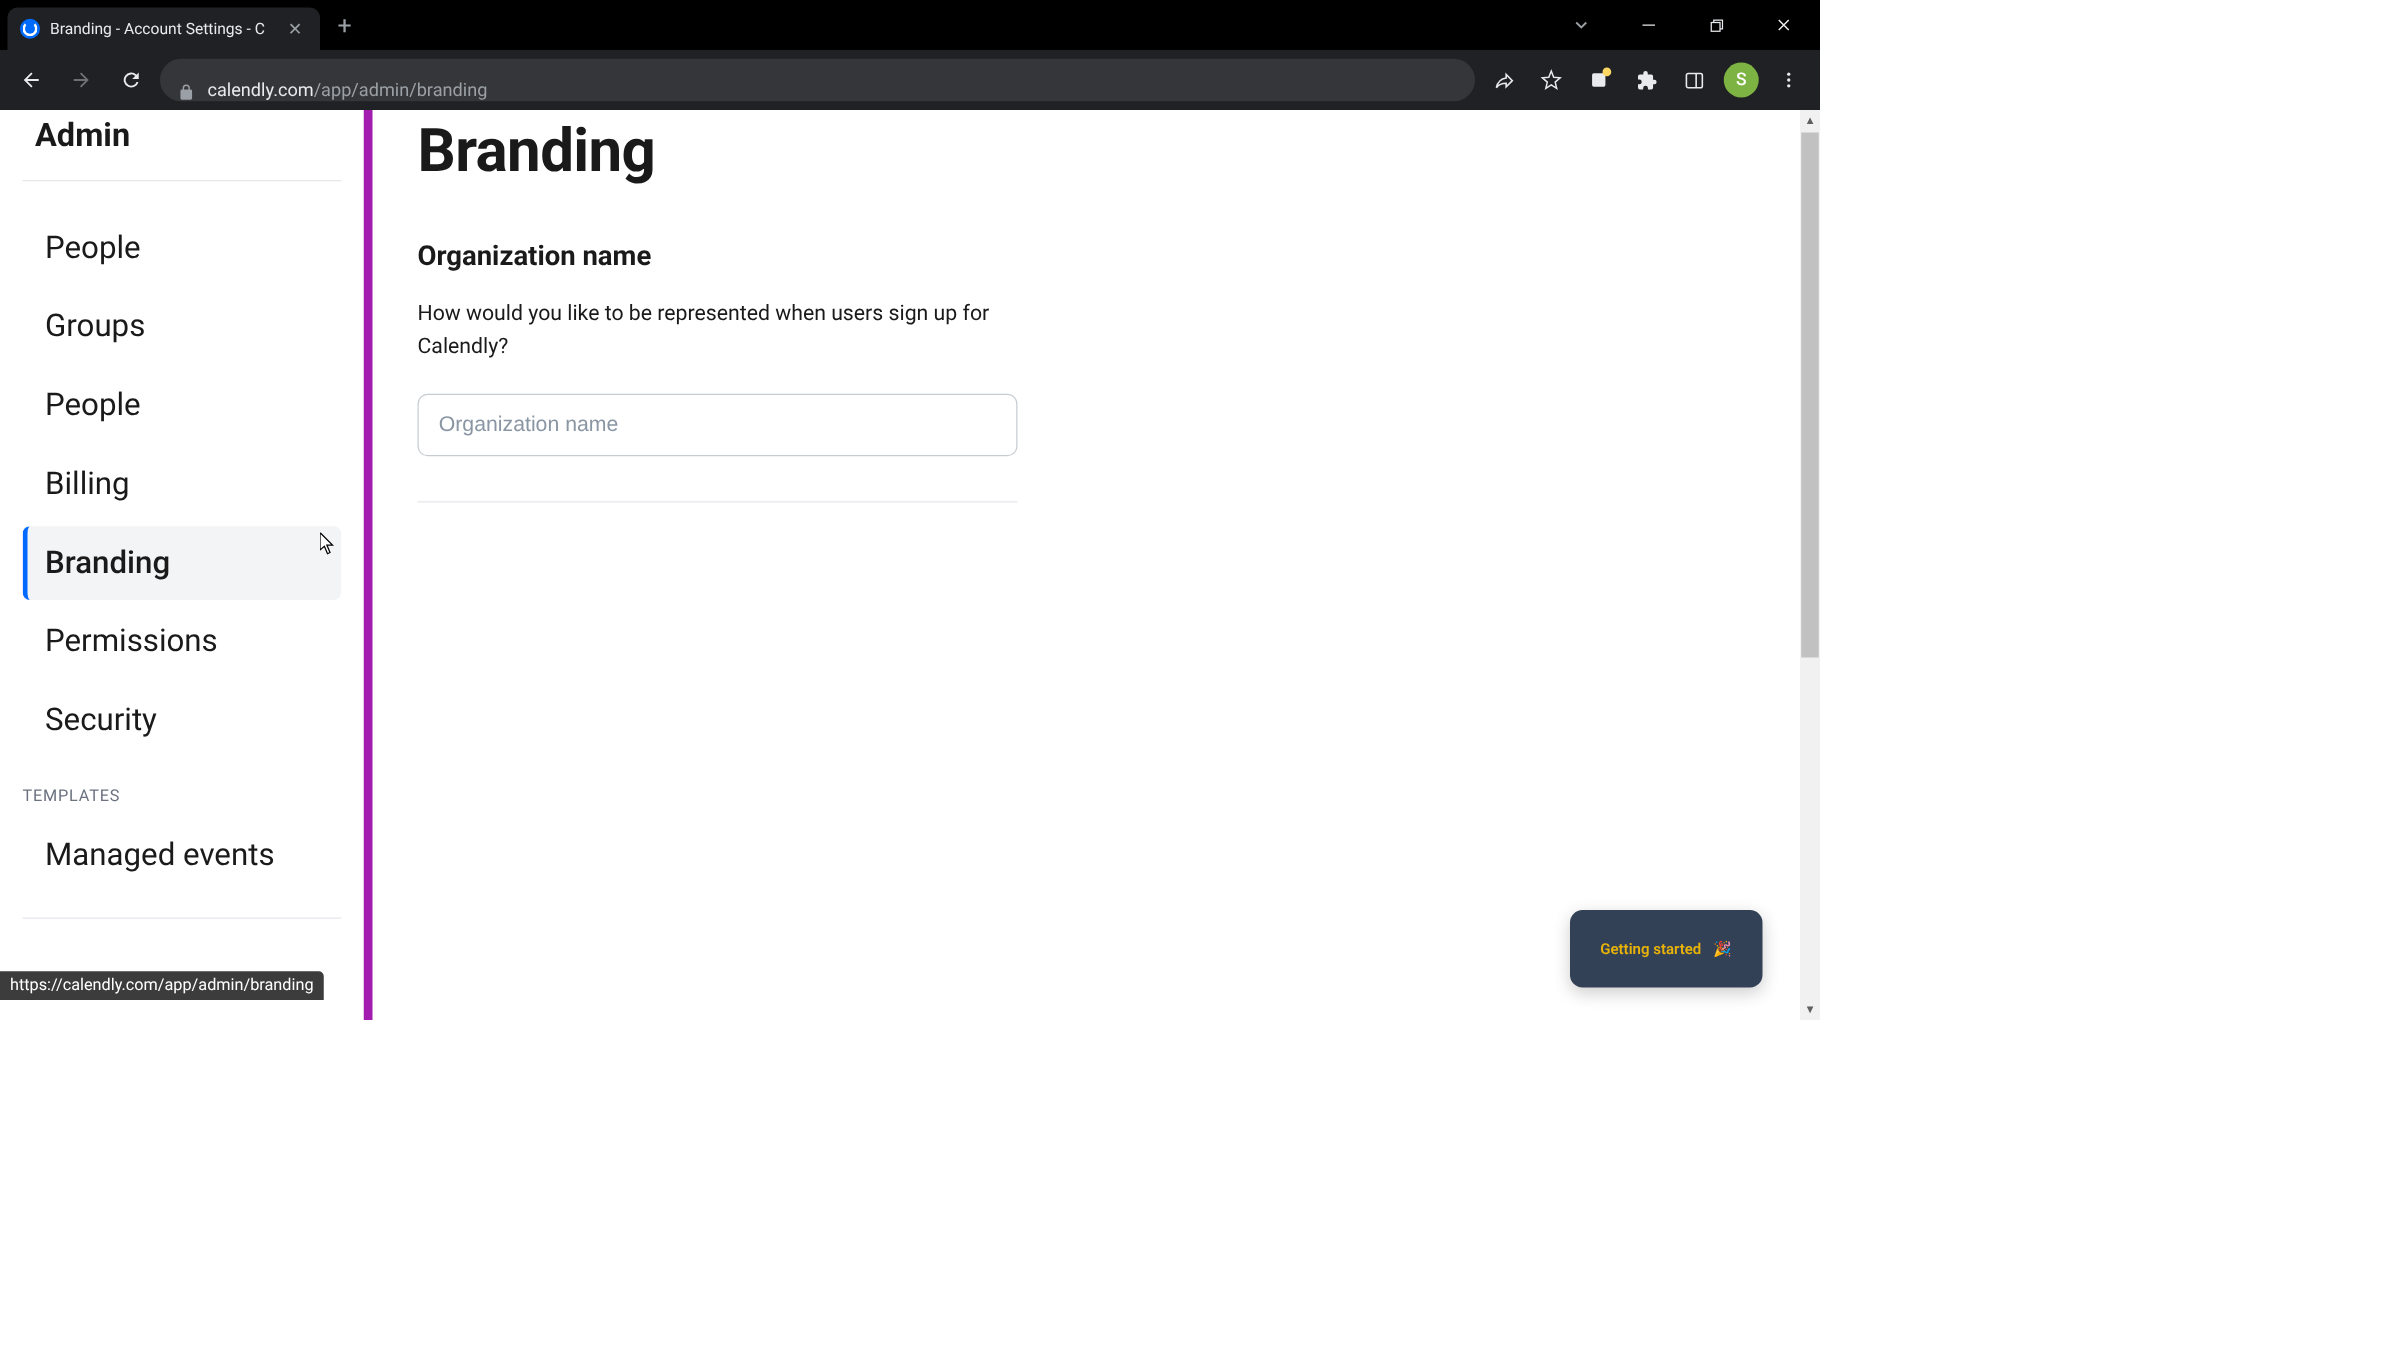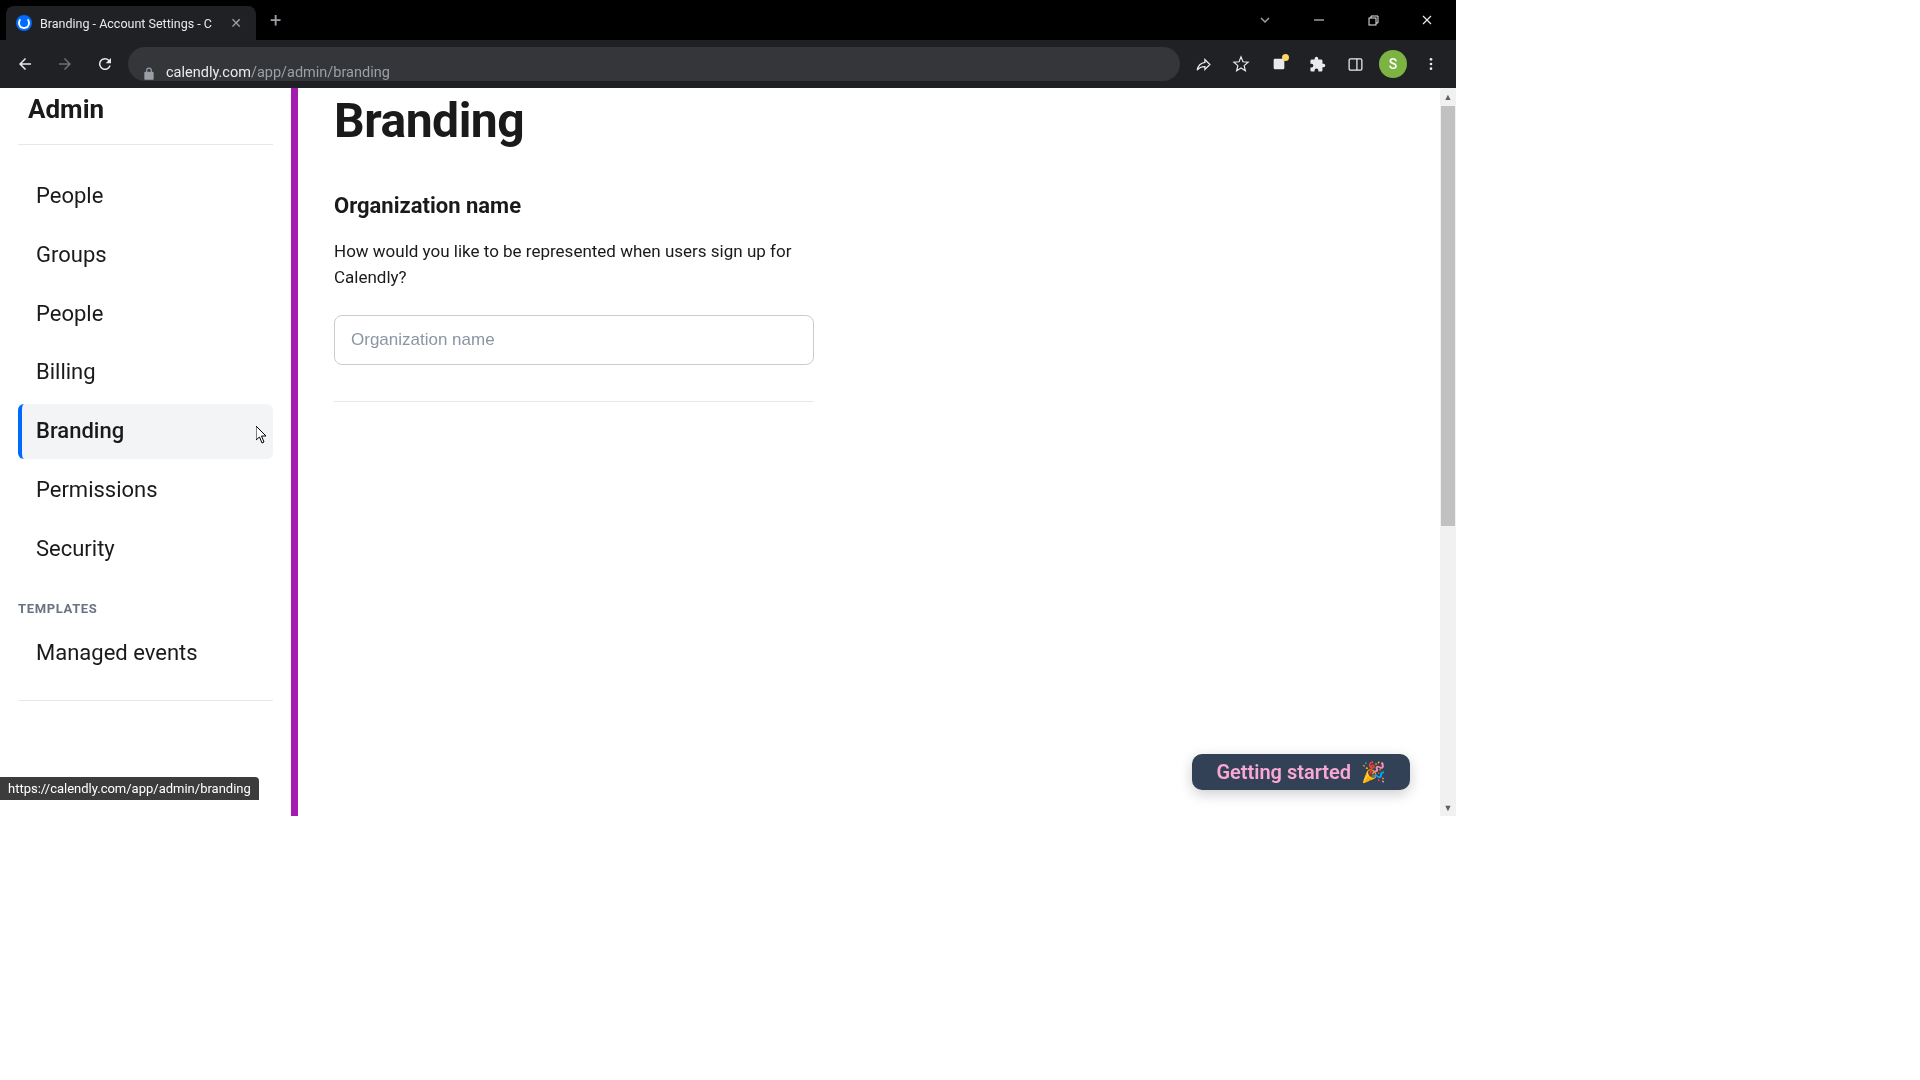--- a/index.html
+++ b/index.html
@@ -26,23 +26,23 @@
   .url-path { color: #9aa0a6; }
   .toolbar-icons { display: flex; align-items: center; gap: 4px; color: #e8eaed; }
   .toolbar-btn { width: 34px; height: 34px; display: flex; align-items: center; justify-content: center; cursor: pointer; border-radius: 50%; }
   .avatar { width: 28px; height: 28px; background: #7cb342; color: #fff; border-radius: 50%; display: flex; align-items: center; justify-content: center; font-size: 14px; font-weight: 500; }
   
   
   .app { display: flex; height: 728px; background: #fff; position: relative; }
   .sidebar { width: 298px; border-right: 7px solid #a21caf; padding: 0 18px; overflow: hidden; }
   .sidebar-header { font-size: 26px; font-weight: 700; color: #1a1a1a; padding: 6px 10px 20px 10px; }
   .sidebar-divider { border-top: 1px solid #e5e7eb; margin-bottom: 24px; }
-  .sidebar-item { font-size: 22px; color: #1a1a1a; padding: 12px 0 12px 18px; cursor: pointer; border-radius: 6px; margin-bottom: 4px; line-height: 1.4; }
+  .sidebar-item { font-size: 25px; color: #1a1a1a; padding: 12px 0 12px 18px; cursor: pointer; border-radius: 6px; margin-bottom: 4px; line-height: 1.4; }
   .sidebar-item.active { background: #f3f4f6; border-left: 4px solid #0069ff; padding-left: 14px; font-weight: 500; }
-  .sidebar-section-label { font-size: 13px; color: #6b7280; letter-spacing: 0.05em; font-weight: 700; padding: 20px 0 10px 0; text-transform: uppercase; }
+  .sidebar-section-label { font-size: 13px; color: #6b7280; letter-spacing: 0.05em; font-weight: 400; padding: 20px 0 10px 0; text-transform: uppercase; }
   .sidebar-divider-bottom { border-top: 1px solid #e5e7eb; margin-top: 20px; }
   
   .main { flex: 1; padding: 0 0 0 36px; overflow-y: auto; position: relative; }
   .page-title { font-size: 48px; font-weight: 700; color: #1a1a1a; margin-top: 4px; letter-spacing: -0.01em; }
   
   .section { margin-top: 44px; max-width: 480px; }
   .section-title { font-size: 22px; font-weight: 700; color: #1a1a1a; display: flex; align-items: center; gap: 10px; }
   .section-desc { font-size: 17px; color: #1a1a1a; margin-top: 20px; line-height: 1.55; }
   .text-input { width: 100%; border: 1px solid #c7ccd1; border-radius: 8px; padding: 14px 16px; font-size: 17px; margin-top: 24px; color: #1a1a1a; outline: none; }
   .text-input::placeholder { color: #8a96a3; }
@@ -51,21 +51,21 @@
   .logo-upload { width: 480px; height: 198px; border: 1px solid #c7ccd1; border-radius: 8px; margin-top: 24px; cursor: pointer; }
   
   .scrollbar { position: absolute; right: 0; top: 0; width: 16px; height: 100%; background: #f1f1f1; }
   .scrollbar-thumb { position: absolute; right: 1px; width: 14px; background: #c1c1c1; height: 420px; top: 18px; border-radius: 0; }
   .scrollbar-up, .scrollbar-down { position: absolute; right: 0; width: 16px; height: 17px; display: flex; align-items: center; justify-content: center; font-size: 9px; color: #606060; }
   .scrollbar-up { top: 0; }
   .scrollbar-down { bottom: 0; }
   
   .status-url { position: absolute; bottom: 16px; left: 0; background: #3c3c3c; color: #fff; font-size: 13px; padding: 4px 8px; border-top-right-radius: 4px; }
   
-  .help-widget { position: absolute; bottom: 26px; right: 46px; background: #324156; color: #f9a8d4; padding: 6px 24px; border-radius: 10px; font-size: 20px; font-weight: 600; display: flex; align-items: center; gap: 10px; cursor: pointer; box-shadow: 0 4px 14px rgba(0,0,0,0.2); }
+  .help-widget { position: absolute; bottom: 26px; right: 46px; background: #324156; color: #eab308; padding: 24px 24px; border-radius: 10px; font-size: 12px; font-weight: 600; display: flex; align-items: center; gap: 10px; cursor: pointer; box-shadow: 0 4px 14px rgba(0,0,0,0.2); }
   
   .cursor { position: absolute; width: 12px; height: 18px; pointer-events: none; }
   
   svg { display: block; }
 </style>
 </head>
 <body>
 
 <div class="browser-top">
   <div class="tab">

